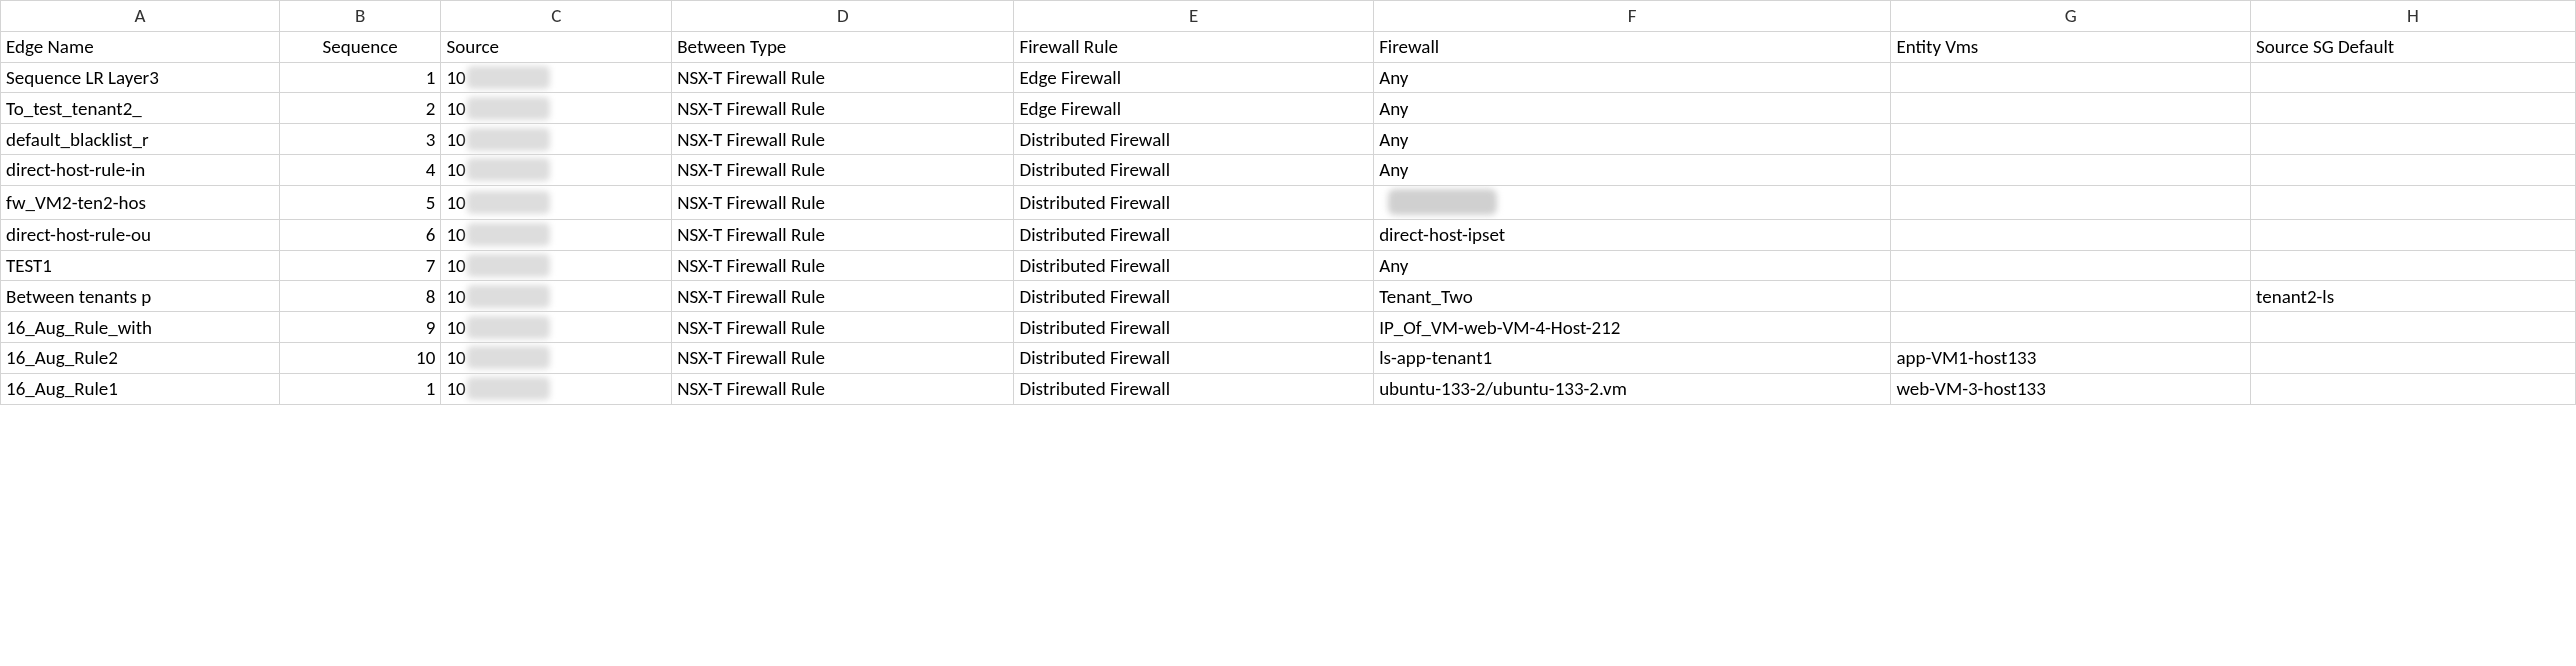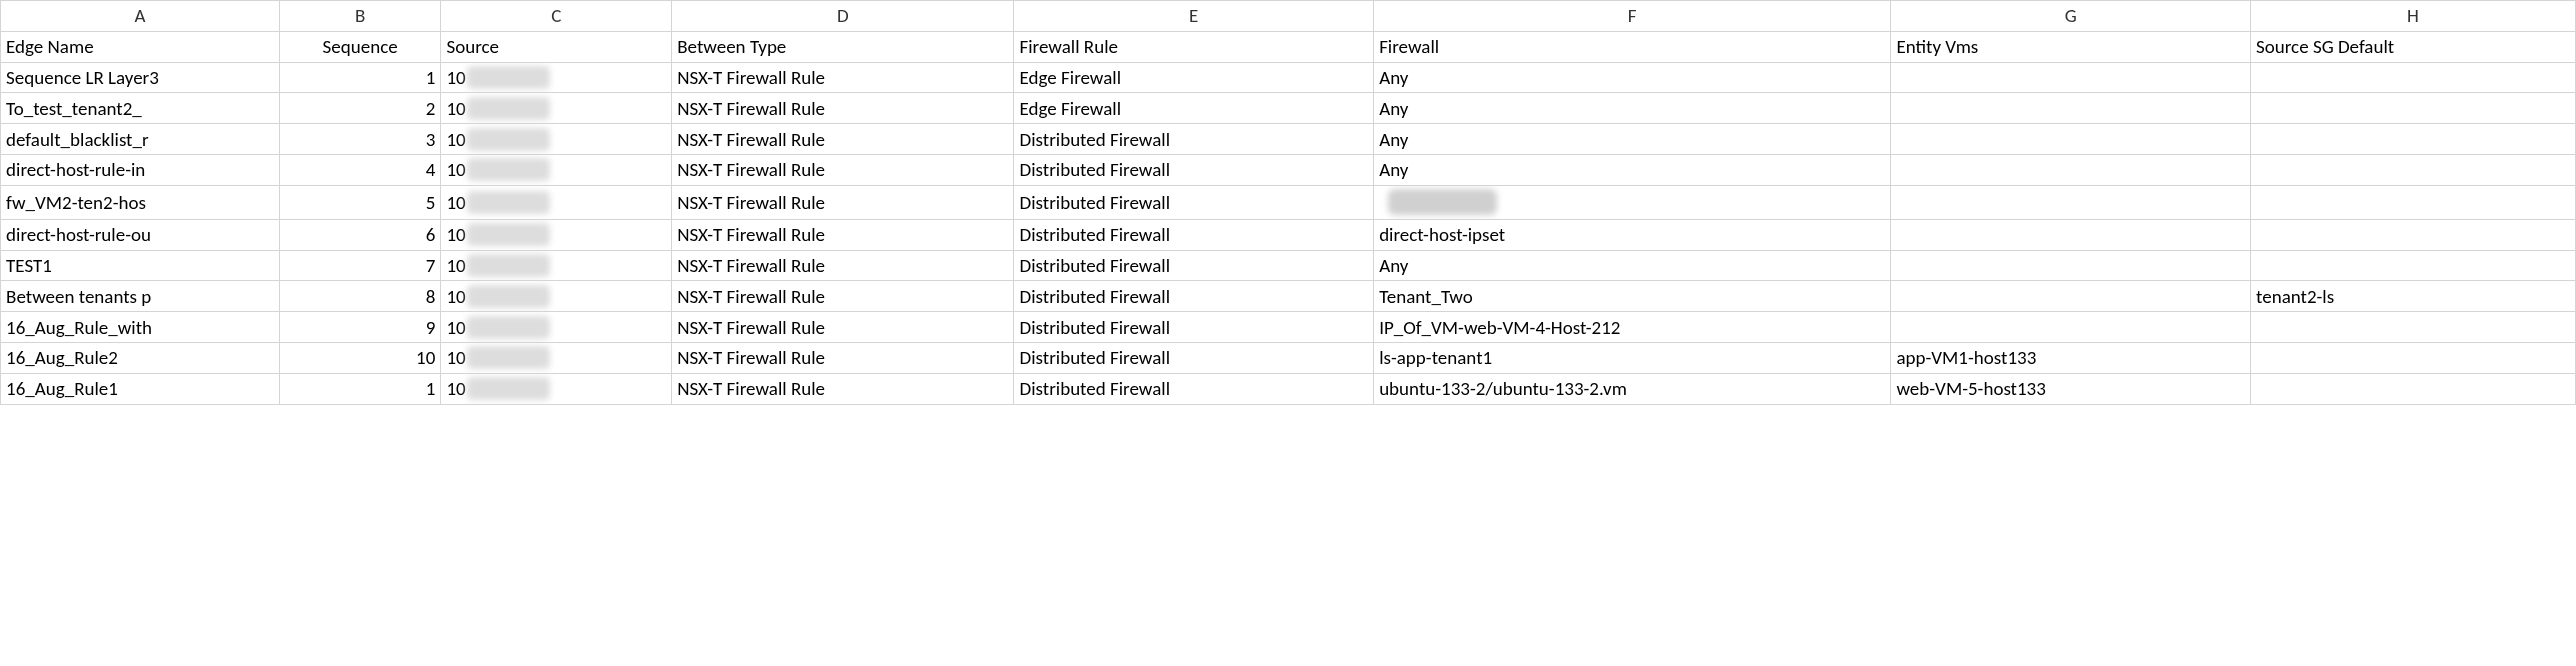--- a/index.html
+++ b/index.html
@@ -184,17 +184,17 @@
         <div class="cell col-f">ls-app-tenant1</div>
         <div class="cell col-g">app-VM1-host133</div>
         <div class="cell col-h"></div>
       </div><div class="row">
         <div class="cell col-a">16_Aug_Rule1</div>
         <div class="cell col-b">1</div>
         <div class="cell col-c"><span>10</span><span class="blur">xxxxxxxx</span></div>
         <div class="cell col-d">NSX-T Firewall Rule</div>
         <div class="cell col-e">Distributed Firewall</div>
         <div class="cell col-f">ubuntu-133-2/ubuntu-133-2.vm</div>
-        <div class="cell col-g">web-VM-5-host133</div>
+        <div class="cell col-g">web-VM-3-host133</div>
         <div class="cell col-h"></div>
       </div></div>
 </div>
 
 
 </body></html>

